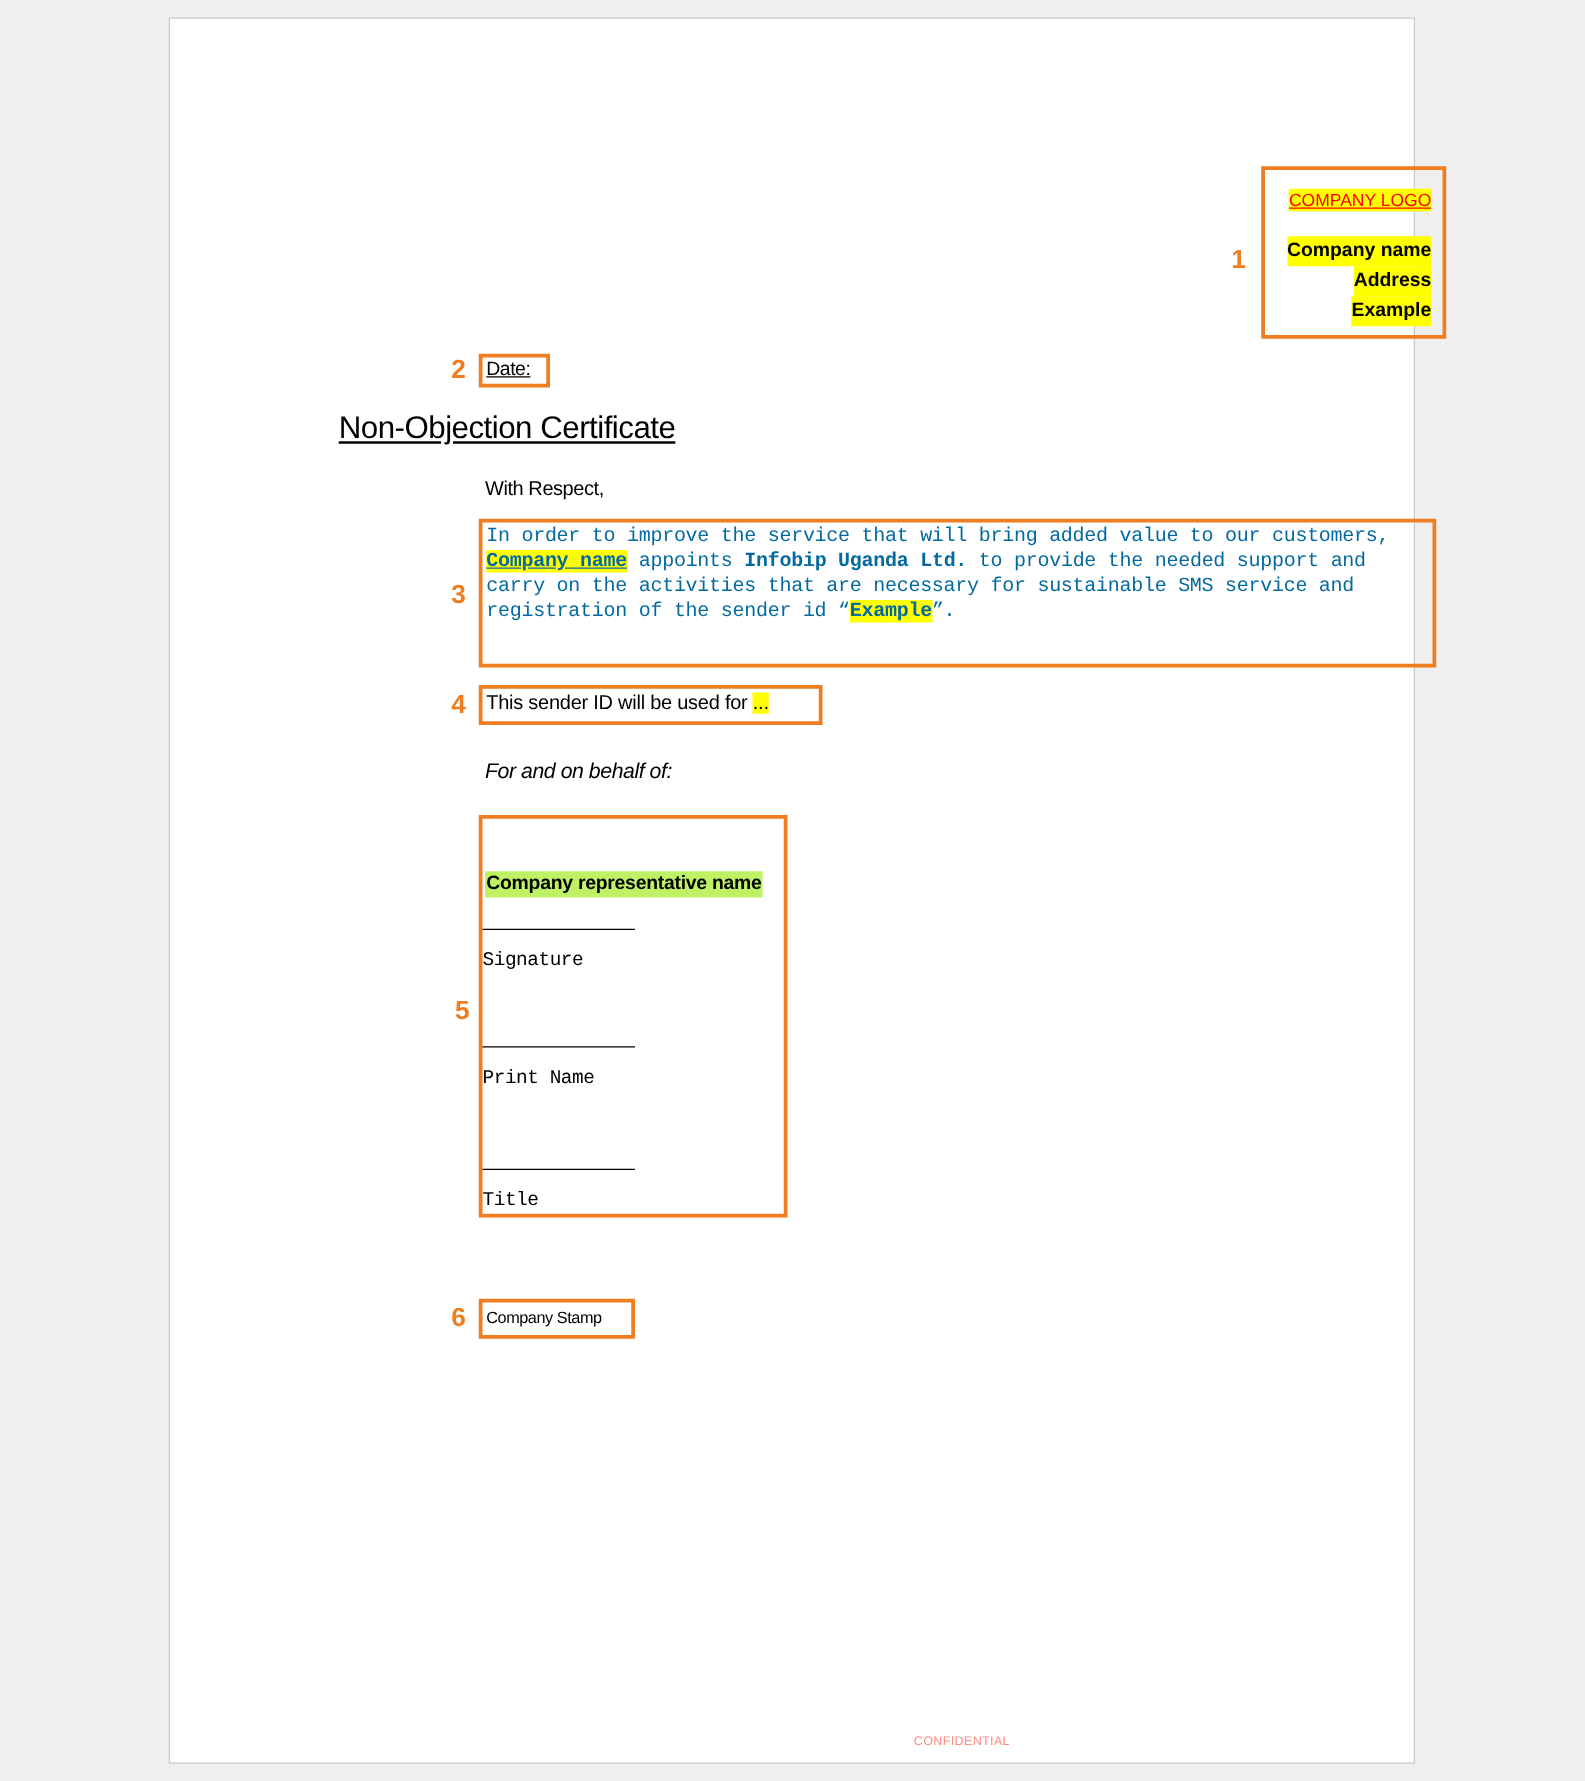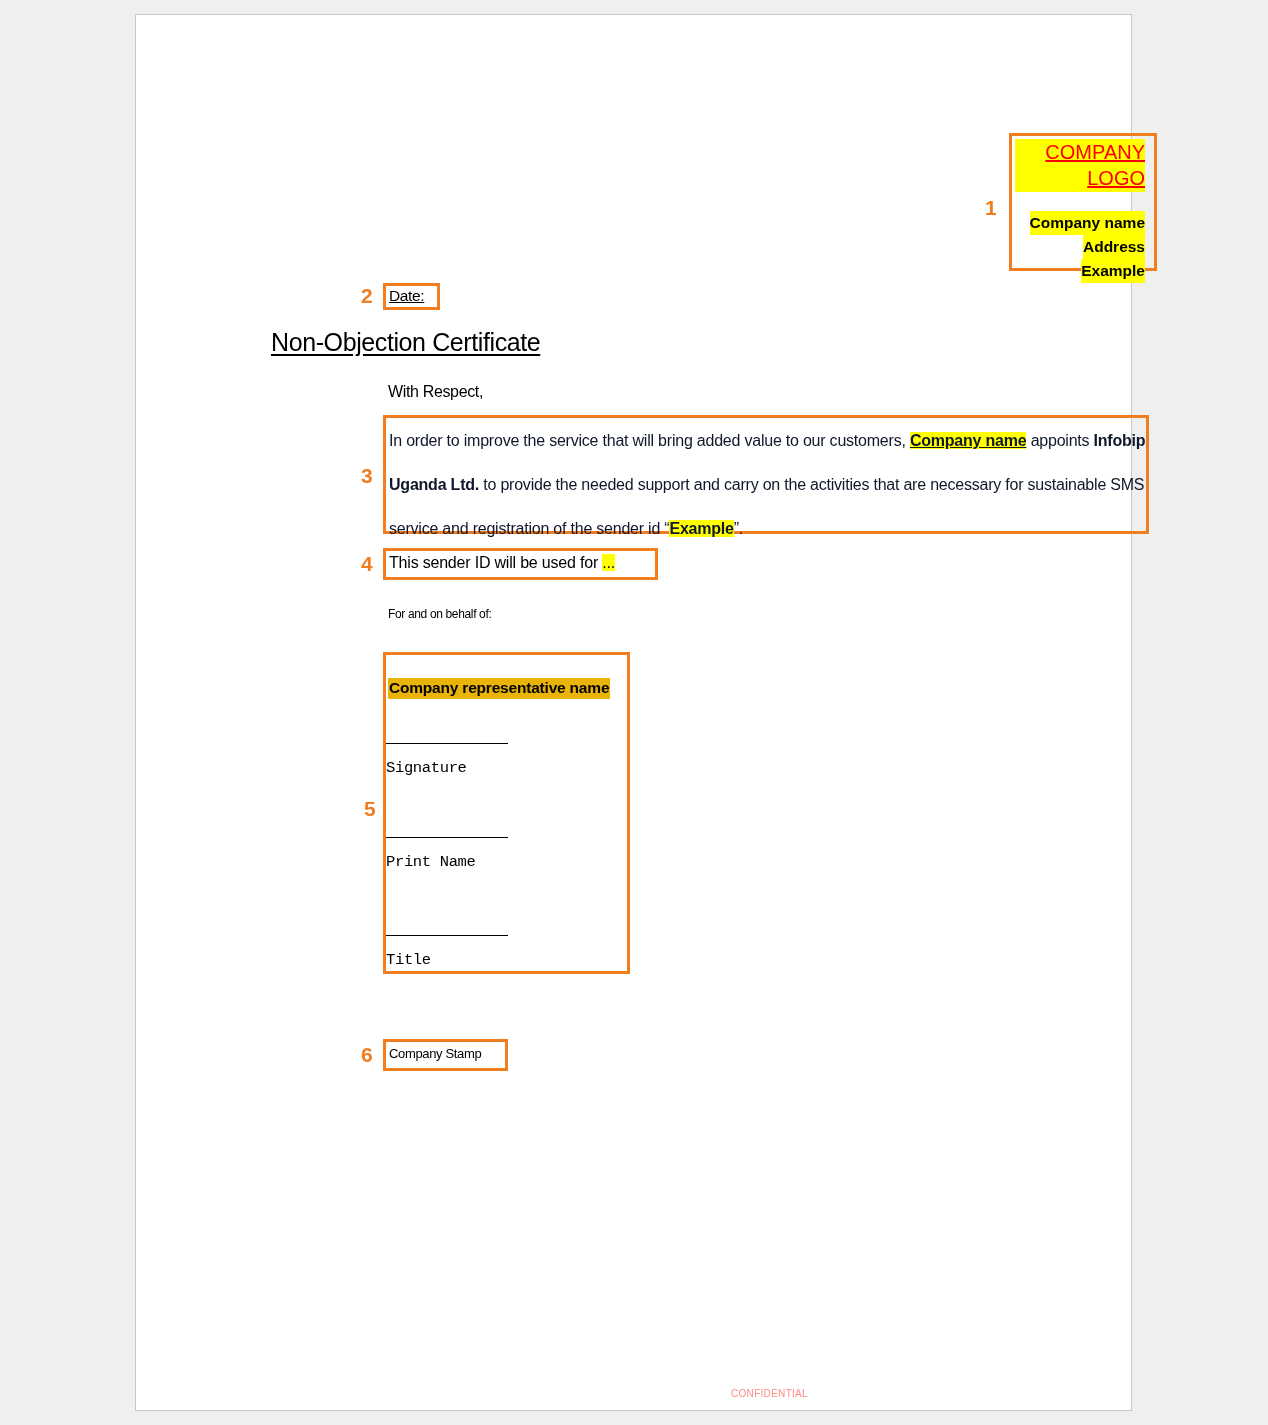--- a/index.html
+++ b/index.html
@@ -64,25 +64,26 @@
     position: absolute;
     left: 879px;
     top: 124px;
     width: 136px;
     text-align: right;
     box-sizing: border-box;
     padding-right: 6px;
   }
   #company-logo-label {
     color: #FF0000;
-    font-size: 20px;
+    font-size: 14px;
     text-decoration: underline;
     display: inline-block;
     background: #FFFF00;
     line-height: 1.32;
+    margin-top: 12px;
   }
   .logo-line {
     display: inline-block;
     background: #FFFF00;
     font-weight: bold;
     font-size: 15.5px;
     color: #000;
     line-height: 1.55;
     margin-top: 0px;
   }
@@ -118,49 +119,51 @@
     font-size: 16px;
   }
 
   
   #para-box { left: 247px; top: 400px; width: 766px; height: 119px; }
   #para-inner {
     position: absolute;
     left: 253px; top: 404px;
     width: 758px;
     font-size: 16px;
-    line-height: 44px;
-    color: #0f172a;
+    line-height: 20px;
+    color: #0369a1;
     letter-spacing: -0.22px;
+    font-family: Liberation Mono, monospace;
   }
   #anno-3 { left: 225px; top: 450px; }
 
   
   #usage-box { left: 247px; top: 533px; width: 275px; height: 32px; }
   #usage-inner {
     position: absolute;
     left: 253px; top: 539px;
     font-size: 16px;
     letter-spacing: -0.2px;
   }
   #anno-4 { left: 225px; top: 538px; }
 
   
   #behalf {
     position: absolute;
     left: 252px; top: 592px;
-    font-size: 12px;
+    font-size: 17px;
+    font-style: italic;
   }
 
   
   #sign-box { left: 247px; top: 637px; width: 247px; height: 322px; }
   #rep-name {
     position: absolute;
-    left: 252px; top: 663px;
-    background: #eab308;
+    left: 252px; top: 682px;
+    background: #bef264;
     font-weight: bold;
     font-size: 15.5px;
     padding: 1px 1px 2px 1px;
     letter-spacing: -0.2px;
   }
   .sig-line {
     position: absolute;
     left: 250px;
     width: 122px;
     border-bottom: 1.6px solid #000;

